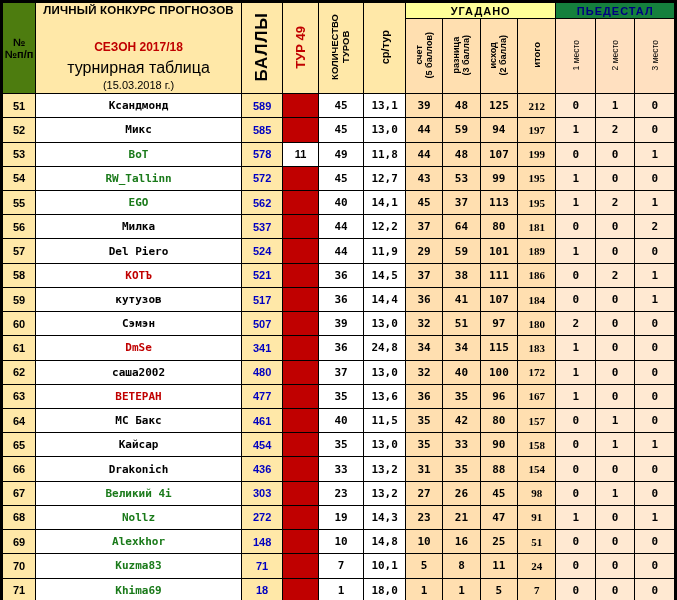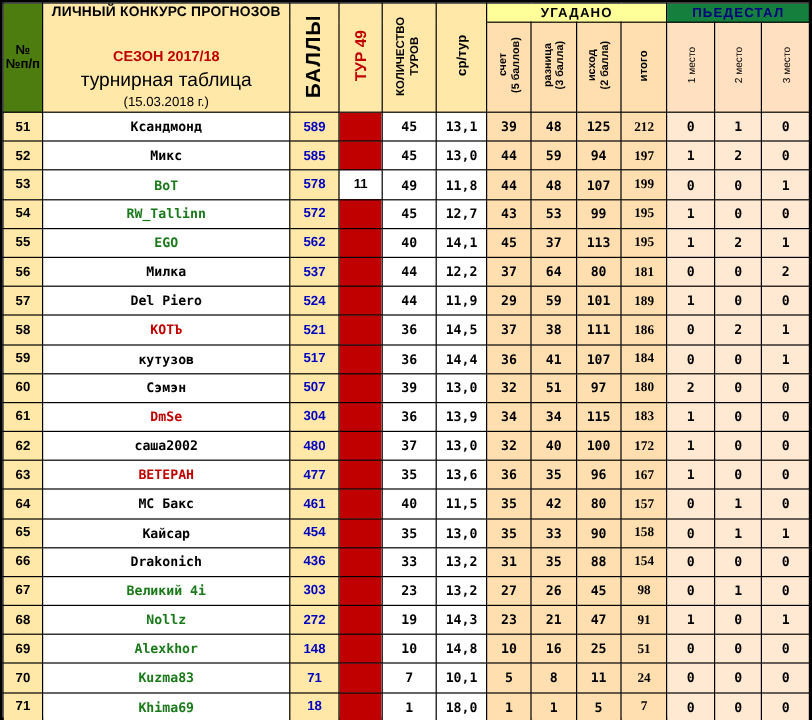--- a/index.html
+++ b/index.html
@@ -405,24 +405,24 @@
           <td class="val">51</td>
           <td class="val">97</td>
           <td class="itog">180</td>
           <td class="place">2</td>
           <td class="place">0</td>
           <td class="place">0</td>
         </tr>
         <tr>
           <td class="np">61</td>
           <td class="name red">DmSe</td>
-          <td class="ball">304</td>
+          <td class="ball">341</td>
           <td class="tour"></td>
           <td class="kol">36</td>
-          <td class="sr">13,9</td>
+          <td class="sr">24,8</td>
           <td class="val">34</td>
           <td class="val">34</td>
           <td class="val">115</td>
           <td class="itog">183</td>
           <td class="place">1</td>
           <td class="place">0</td>
           <td class="place">0</td>
         </tr>
         <tr>
           <td class="np">62</td>

